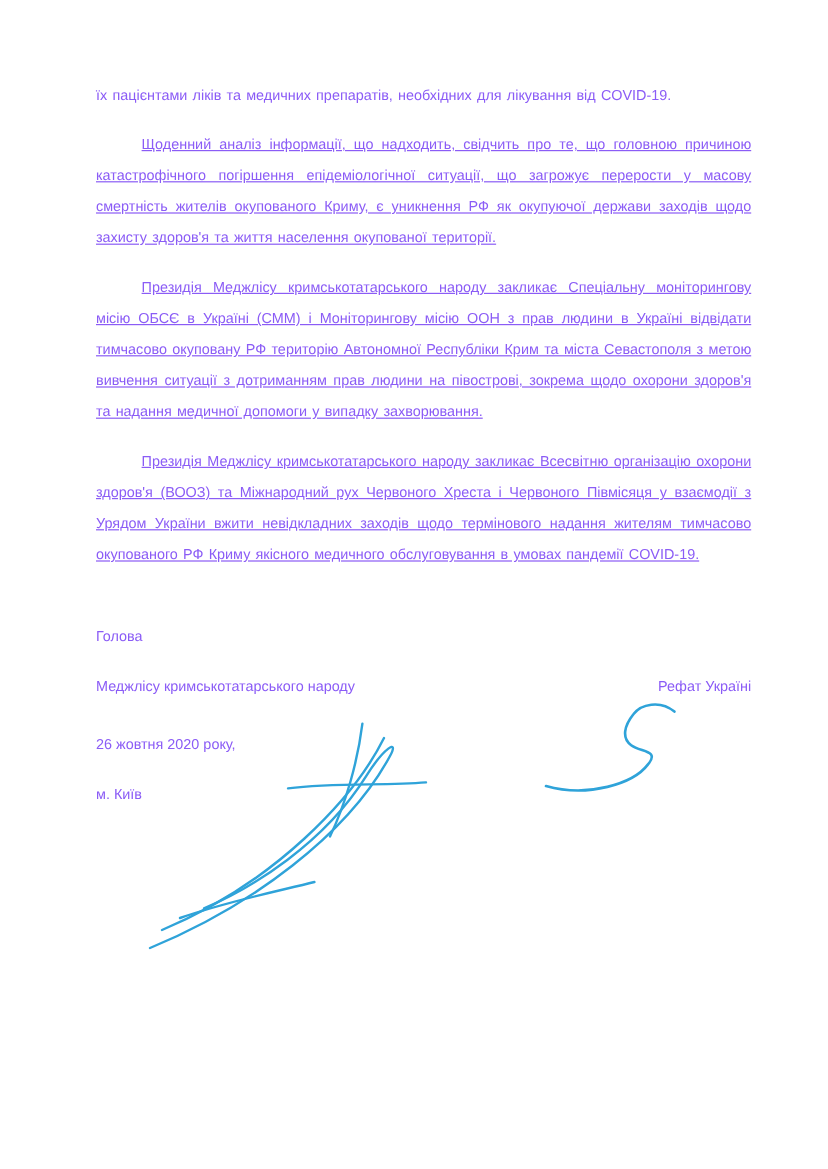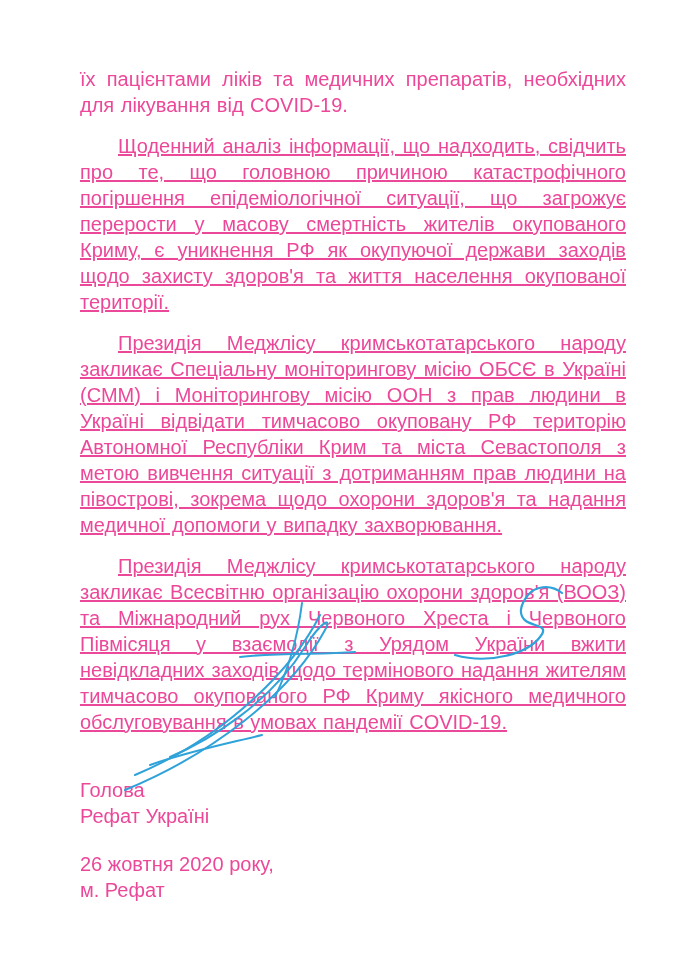--- a/index.html
+++ b/index.html
@@ -9,23 +9,23 @@
     background: #ffffff;
   }
   .page {
     position: relative;
     width: 690px;
     height: 974px;
     background: #ffffff;
     box-sizing: border-box;
     padding: 66px 64px 40px 80px;
     font-family: "Liberation Sans", sans-serif;
-    font-size: 20px;
+    font-size: 12px;
     line-height: 26px;
-    color: #ec4899;
+    color: #8b5cf6;
     overflow: hidden;
     border-radius: 26px;
   }
   .para {
     margin: 0 0 15px 0;
     text-align: justify;
     word-spacing: 1px;
   }
   .para.indent {
     text-indent: 38px;
@@ -34,20 +34,21 @@
   .signature-block {
     margin-top: 42px;
   }
   .sig-line {
     display: flex;
     justify-content: space-between;
     align-items: baseline;
   }
   .sig-title, .sig-name, .date-line {
     white-space: nowrap;
+    margin-top: 16px;
   }
   .date-block {
     margin-top: 22px;
   }
   .signature-ink {
     position: absolute;
     left: 70px;
     top: 575px;
     width: 540px;
     height: 230px;
@@ -60,25 +61,26 @@
 <div class="page">
 
   <p class="para">їх пацієнтами ліків та медичних препаратів, необхідних для лікування від COVID-19.</p>
   <p class="para indent">Щоденний аналіз інформації, що надходить, свідчить про те, що головною причиною катастрофічного погіршення епідеміологічної ситуації, що загрожує перерости у масову смертність жителів окупованого Криму, є уникнення РФ як окупуючої держави заходів щодо захисту здоров'я та життя населення окупованої території.</p>
   <p class="para indent">Президія Меджлісу кримськотатарського народу закликає Спеціальну моніторингову місію ОБСЄ в Україні (СММ) і Моніторингову місію ООН з прав людини в Україні відвідати тимчасово окуповану РФ територію Автономної Республіки Крим та міста Севастополя з метою вивчення ситуації з дотриманням прав людини на півострові, зокрема щодо охорони здоров'я та надання медичної допомоги у випадку захворювання.</p>
   <p class="para indent">Президія Меджлісу кримськотатарського народу закликає Всесвітню організацію охорони здоров'я (ВООЗ) та Міжнародний рух Червоного Хреста і Червоного Півмісяця у взаємодії з Урядом України вжити невідкладних заходів щодо термінового надання жителям тимчасово окупованого РФ Криму якісного медичного обслуговування в умовах пандемії COVID-19.</p>
 
   <div class="signature-block">
     <div class="sig-title">Голова</div>
     <div class="sig-line">
+      <span class="sig-title">Меджлісу кримськотатарського народу</span>
       <span class="sig-name">Рефат Україні</span>
     </div>
     <div class="date-block">
       <div class="date-line">26 жовтня 2020 року,</div>
-      <div class="date-line">м. Рефат</div>
+      <div class="date-line">м. Київ</div>
     </div>
   </div>
 
   <svg class="signature-ink" viewBox="0 0 540 230" xmlns="http://www.w3.org/2000/svg">
 
     <path d="M 492 18 C 480 8 464 12 458 20 C 450 30 448 40 456 46 C 464 52 480 50 470 62 C 458 78 420 90 385 80" fill="none" stroke-width="2.2" stroke-linecap="round" stroke-linejoin="round" stroke="#2fa3d9"></path>
 
     <path d="M 250 40 C 225 90 160 160 65 200" fill="none" stroke-width="2" stroke-linecap="round" stroke-linejoin="round" stroke="#2fa3d9"></path>
 
     <path d="M 55 215 C 140 180 220 120 255 55 C 263 40 250 48 235 72 C 200 128 140 165 100 182" fill="none" stroke-width="2" stroke-linecap="round" stroke-linejoin="round" stroke="#2fa3d9"></path>

